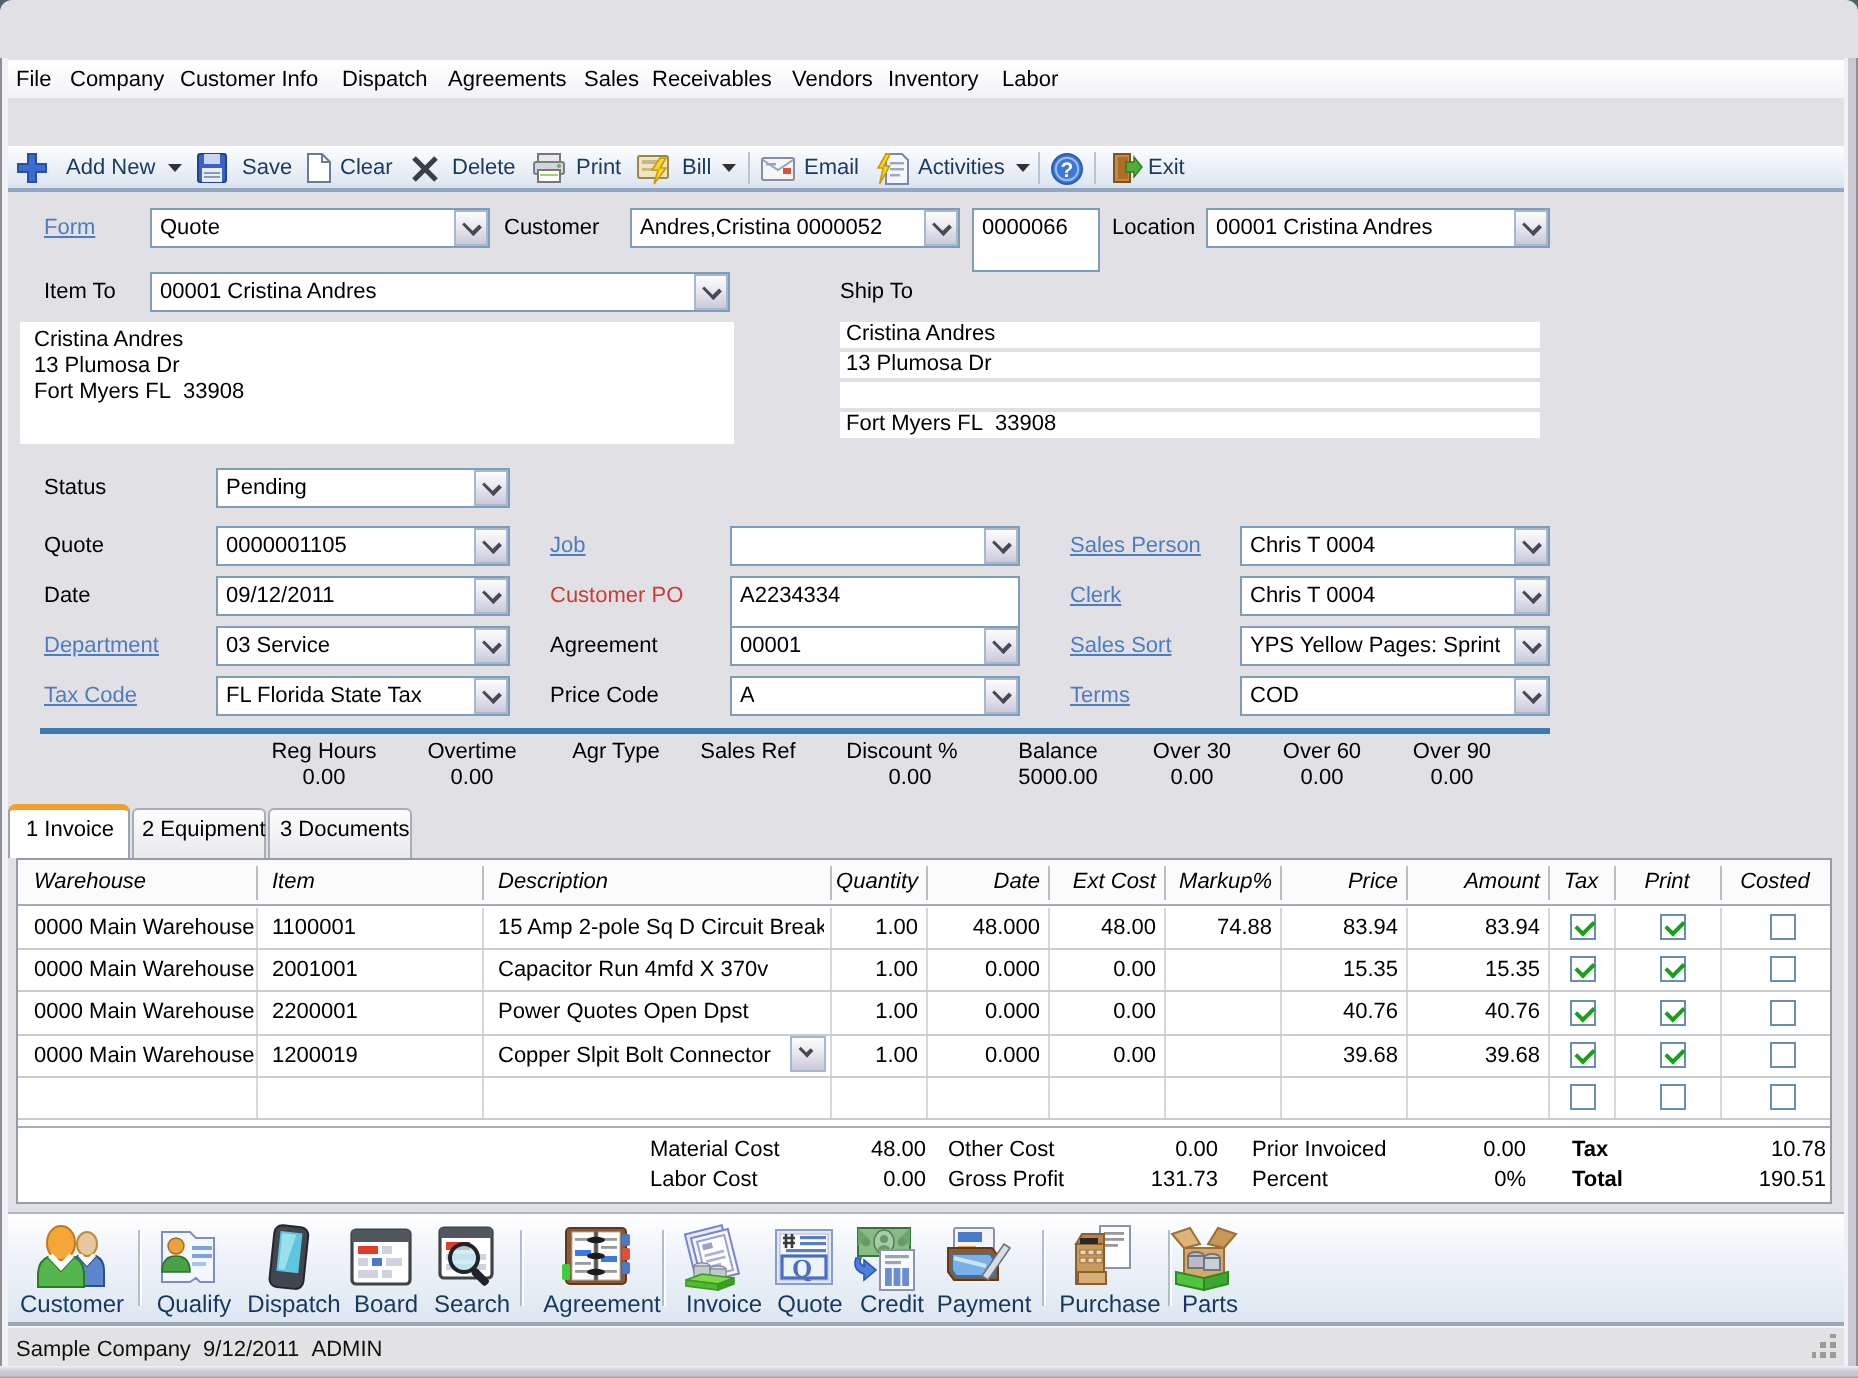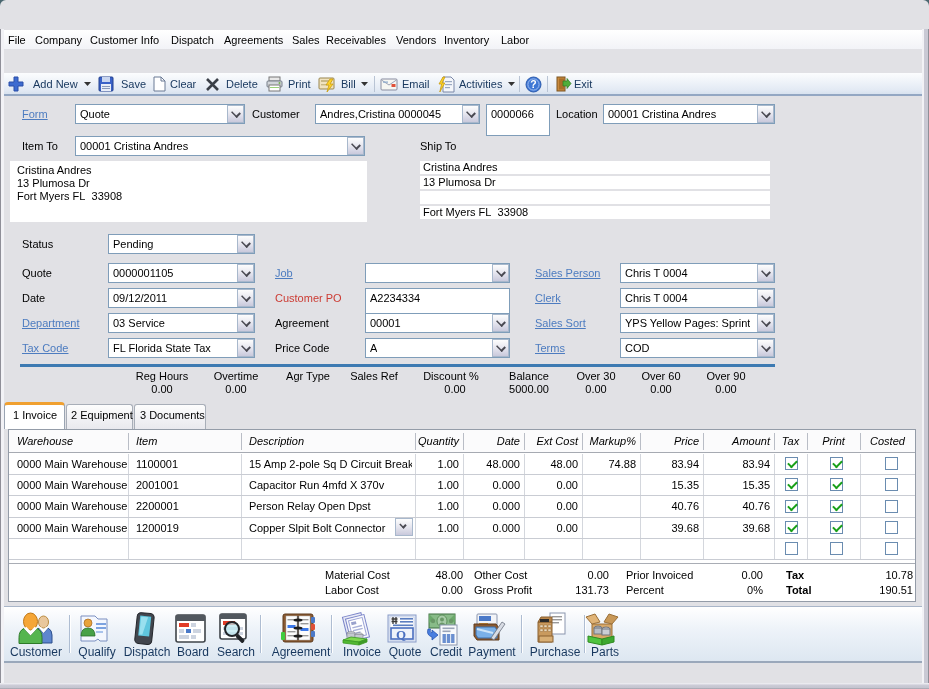--- a/index.html
+++ b/index.html
@@ -164,21 +164,21 @@
   </div>
   <div id="content"></div>
   <div id="form">
     <span class="lbl link" style="left:22px;top:108px">Form</span>
     <div class="combo" style="left:75px;top:104px;width:170px">
         <span class="txt">Quote</span>
         <span class="btn"></span>
       </div>
     <span class="lbl" style="left:252px;top:108px">Customer</span>
     <div class="combo" style="left:315px;top:104px;width:165px">
-        <span class="txt">Andres,Cristina 0000045</span>
+        <span class="txt">Andres,Cristina 0000052</span>
         <span class="btn"></span>
       </div>
     <div class="inputbox" style="left:486px;top:104px;width:64px">
         <span class="txt">0000066</span>
       </div>
     <span class="lbl" style="left:556px;top:108px">Location</span>
     <div class="combo" style="left:603px;top:104px;width:172px">
         <span class="txt">00001 Cristina Andres</span>
         <span class="btn"></span>
       </div>
@@ -357,21 +357,21 @@
     <span class="gc" style="left:127px;top:49px">2001001</span>
     <span class="gc" style="left:240px;top:49px;width:163px;overflow:hidden;display:inline-block">Capacitor Run 4mfd X 370v</span>
     <span class="gc gr" style="left:396px;top:49px;width:54px">1.00</span>
     <span class="gc gr" style="left:457px;top:49px;width:54px">0.000</span>
     <span class="gc gr" style="left:515px;top:49px;width:54px">0.00</span>
     <span class="gc gr" style="left:636px;top:49px;width:54px">15.35</span>
     <span class="gc gr" style="left:707px;top:49px;width:54px">15.35</span>
 
     <span class="gc" style="left:8px;top:70px">0000 Main Warehouse</span>
     <span class="gc" style="left:127px;top:70px">2200001</span>
-    <span class="gc" style="left:240px;top:70px;width:163px;overflow:hidden;display:inline-block">Person Relay Open Dpst</span>
+    <span class="gc" style="left:240px;top:70px;width:163px;overflow:hidden;display:inline-block">Power Quotes Open Dpst</span>
     <span class="gc gr" style="left:396px;top:70px;width:54px">1.00</span>
     <span class="gc gr" style="left:457px;top:70px;width:54px">0.000</span>
     <span class="gc gr" style="left:515px;top:70px;width:54px">0.00</span>
     <span class="gc gr" style="left:636px;top:70px;width:54px">40.76</span>
     <span class="gc gr" style="left:707px;top:70px;width:54px">40.76</span>
 
     <span class="gc" style="left:8px;top:92px">0000 Main Warehouse</span>
     <span class="gc" style="left:127px;top:92px">1200019</span>
     <span class="gc" style="left:240px;top:92px;width:163px;overflow:hidden;display:inline-block">Copper Slpit Bolt Connector</span>
     <div class="abs" style="left:386px;top:88px;width:18px;height:18px;background:linear-gradient(#fdfdfd,#e6e6ef 50%,#c9c9dc);border:1px solid #a8b8cc">
@@ -599,13 +599,26 @@
     <span class="iblbl" style="left:561px;width:80px">Parts</span>
   </div>
   <div id="borders">
     <div class="abs" style="left:0;top:29px;width:1px;height:660px;background:#8f8f98"></div>
     <div class="abs" style="left:1px;top:29px;width:3px;height:654px;background:#f2f2f6"></div>
     <div class="abs" style="left:928px;top:29px;width:1px;height:660px;background:#8f8f98"></div>
     <div class="abs" style="left:922px;top:29px;width:2px;height:654px;background:#f2f2f6"></div>
     <div class="abs" style="left:924px;top:29px;width:4px;height:654px;background:#c9c9d4"></div>
     <div class="abs" style="left:0;top:683px;width:929px;height:6px;background:linear-gradient(#f2f2f6,#cbcbd6 40%,#c4c4cf 80%,#9a9aa4)"></div>
   </div>
+  <div id="statusbar">
+      <span>Sample Company&nbsp;&nbsp;9/12/2011&nbsp;&nbsp;ADMIN</span>
+    <svg style="position:absolute;right:3px;bottom:3px" width="13" height="13" viewBox="0 0 13 13">
+      <g fill="#9a9a9a">
+          <rect x="9" y="9" width="3" height="3"></rect>
+          <rect x="9" y="4" width="3" height="3"></rect>
+          <rect x="4" y="9" width="3" height="3"></rect>
+          <rect x="9" y="-1" width="3" height="3"></rect>
+          <rect x="-1" y="9" width="3" height="3"></rect>
+          <rect x="4" y="4" width="3" height="3"></rect>
+        </g>
+    </svg>
+  </div>
 </div>
 
 </body></html>

